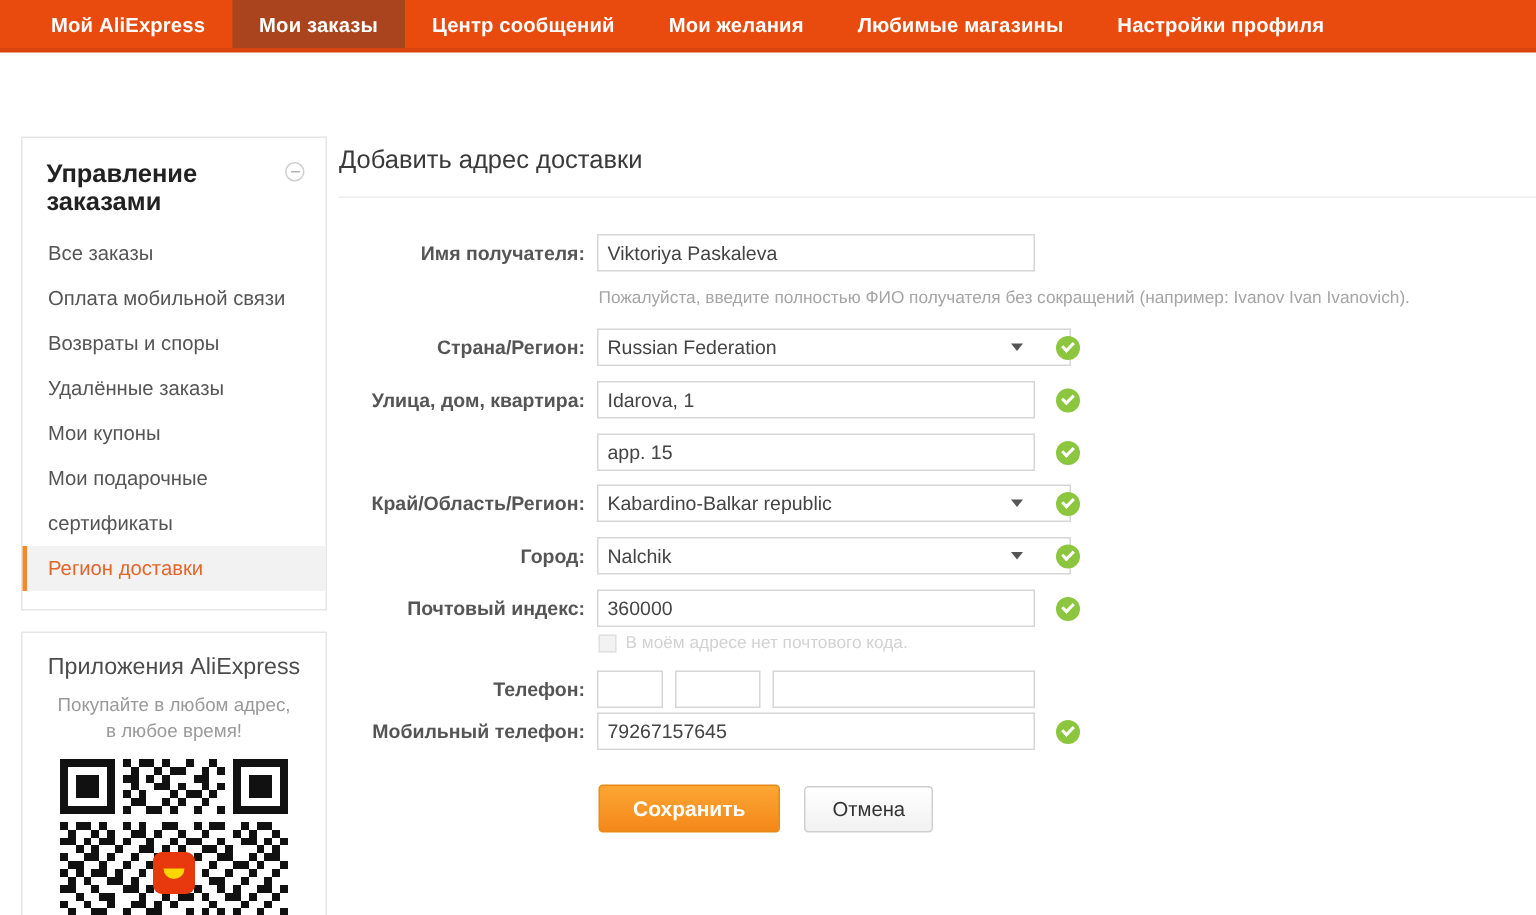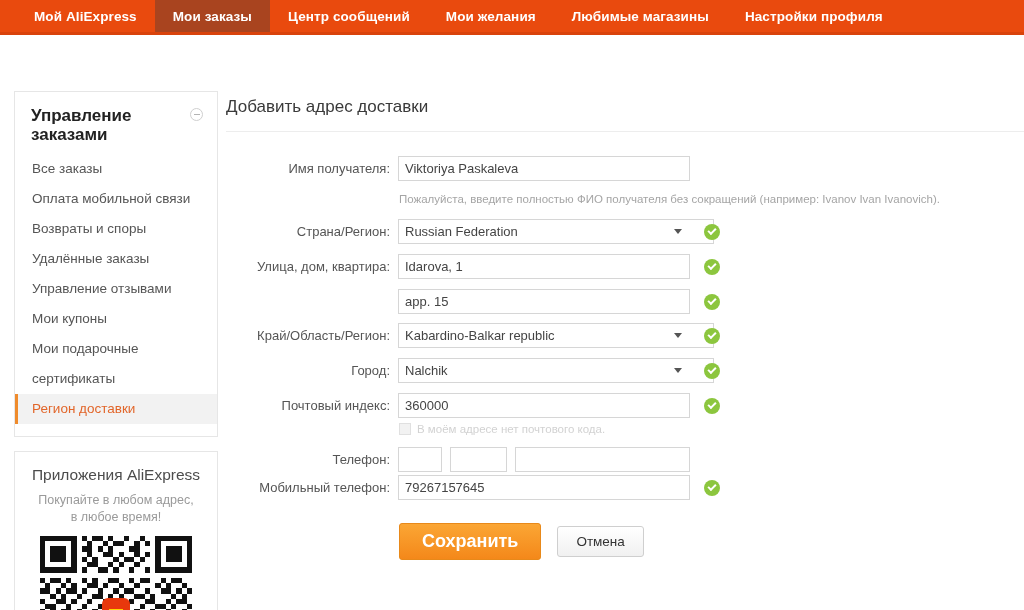--- a/index.html
+++ b/index.html
@@ -198,20 +198,21 @@
   }
   .lbl {
     width: 172px;
     flex: 0 0 172px;
     text-align: right;
     padding-right: 8px;
     box-sizing: border-box;
     font-size: 13px;
     color: #555;
     line-height: 26px;
+    font-weight: bold;
   }
   .ctrl {
     flex: 0 0 auto;
     display: flex;
     align-items: center;
   }
   .fld {
     width: 292px;
     height: 25px;
     border: 1px solid #d6d6d6;
@@ -303,21 +304,21 @@
   .btnrow {
     display: flex;
     align-items: center;
     margin: 22px 0 0 173px;
     gap: 16px;
   }
   .btn-save {
     background: #f79520;
     background-image: linear-gradient(#fba634, #f4881a);
     color: #ffffff;
-    font-size: 18px;
+    font-size: 14px;
     font-weight: bold;
     border: 1px solid #e8891a;
     border-radius: 3px;
     padding: 7px 22px;
     cursor: pointer;
     font-family: "Liberation Sans", sans-serif;
   }
   .btn-cancel {
     background: #fbfbfb;
     background-image: linear-gradient(#ffffff, #f1f1f1);
@@ -352,21 +353,20 @@
         <div class="side-title">Управление заказами</div>
         <div class="collapse-icon">
             <i></i>
           </div>
       </div>
       <div class="side-list">
         <div class="side-item">Все заказы</div>
         <div class="side-item">Оплата мобильной связи</div>
         <div class="side-item">Возвраты и споры</div>
         <div class="side-item">Удалённые заказы</div>
-        <div class="side-item">Управление отзывами</div>
         <div class="side-item">Мои купоны</div>
         <div class="side-item">Мои подарочные</div>
         <div class="side-item">сертификаты</div>
         <div class="side-item active">Регион доставки</div>
       </div>
     </div>
 
     <div class="promo-card">
       <div class="promo-title">Приложения AliExpress</div>
       <div class="promo-sub">Покупайте в любом адрес, в любое время!</div>

